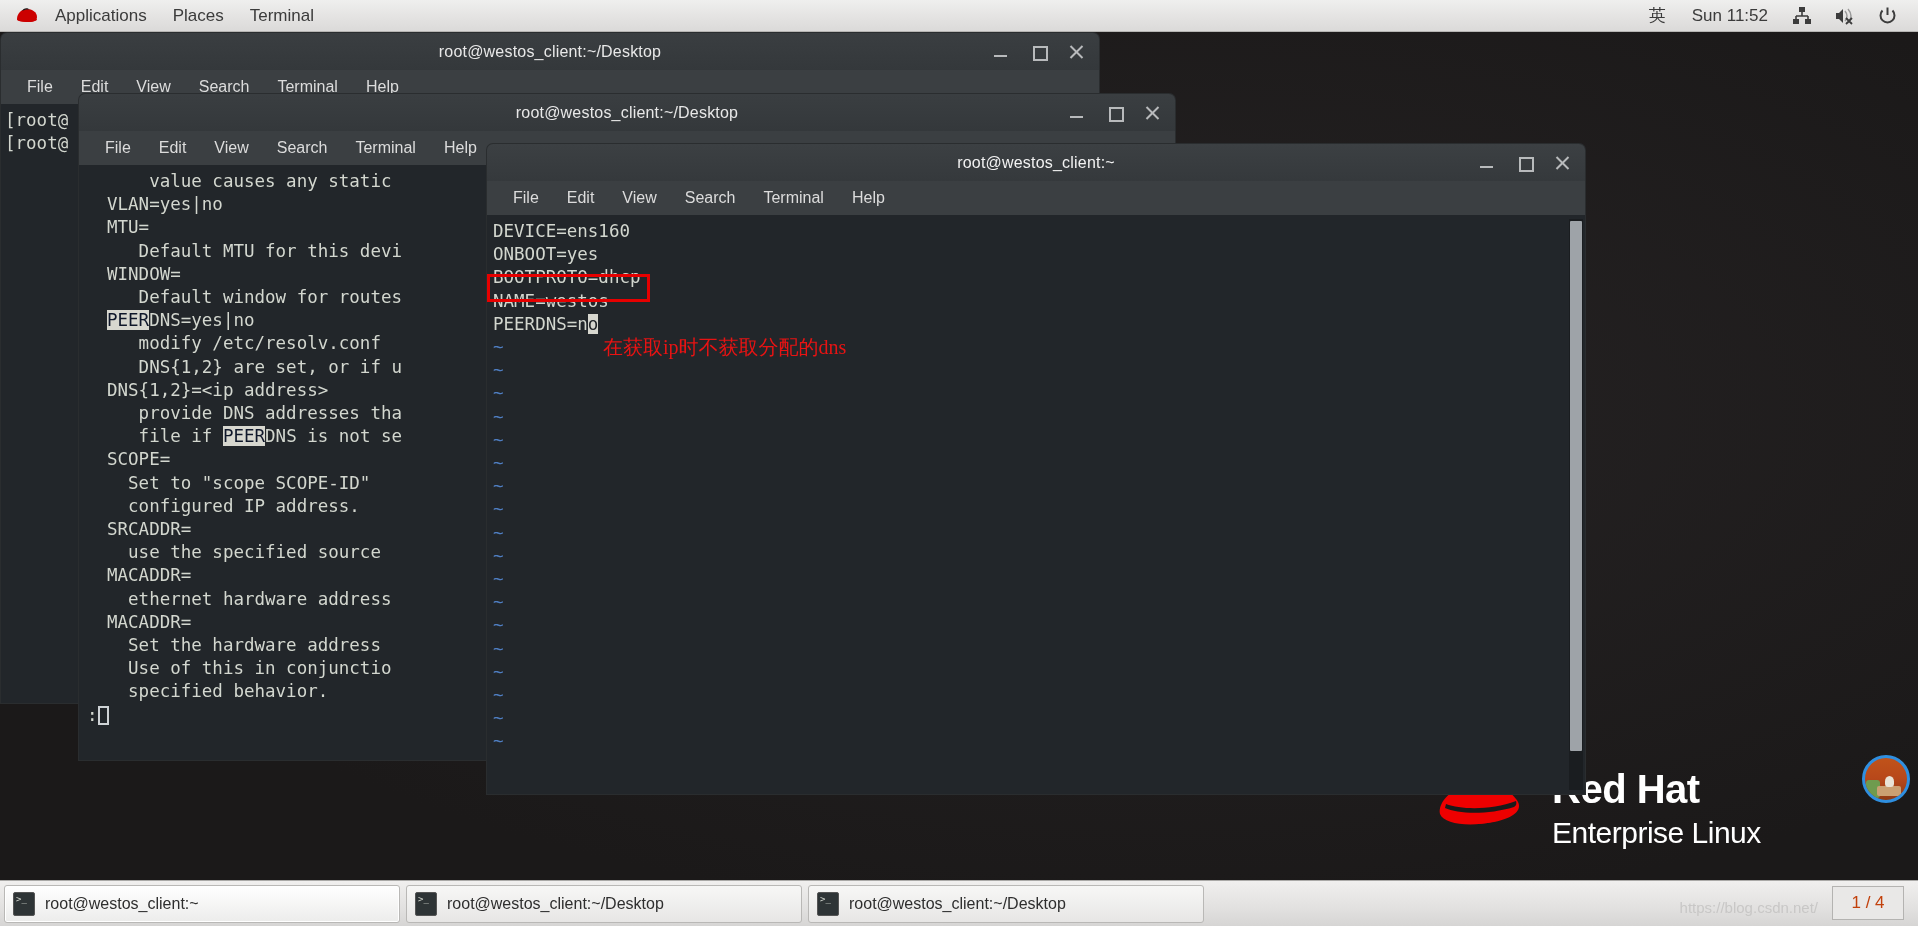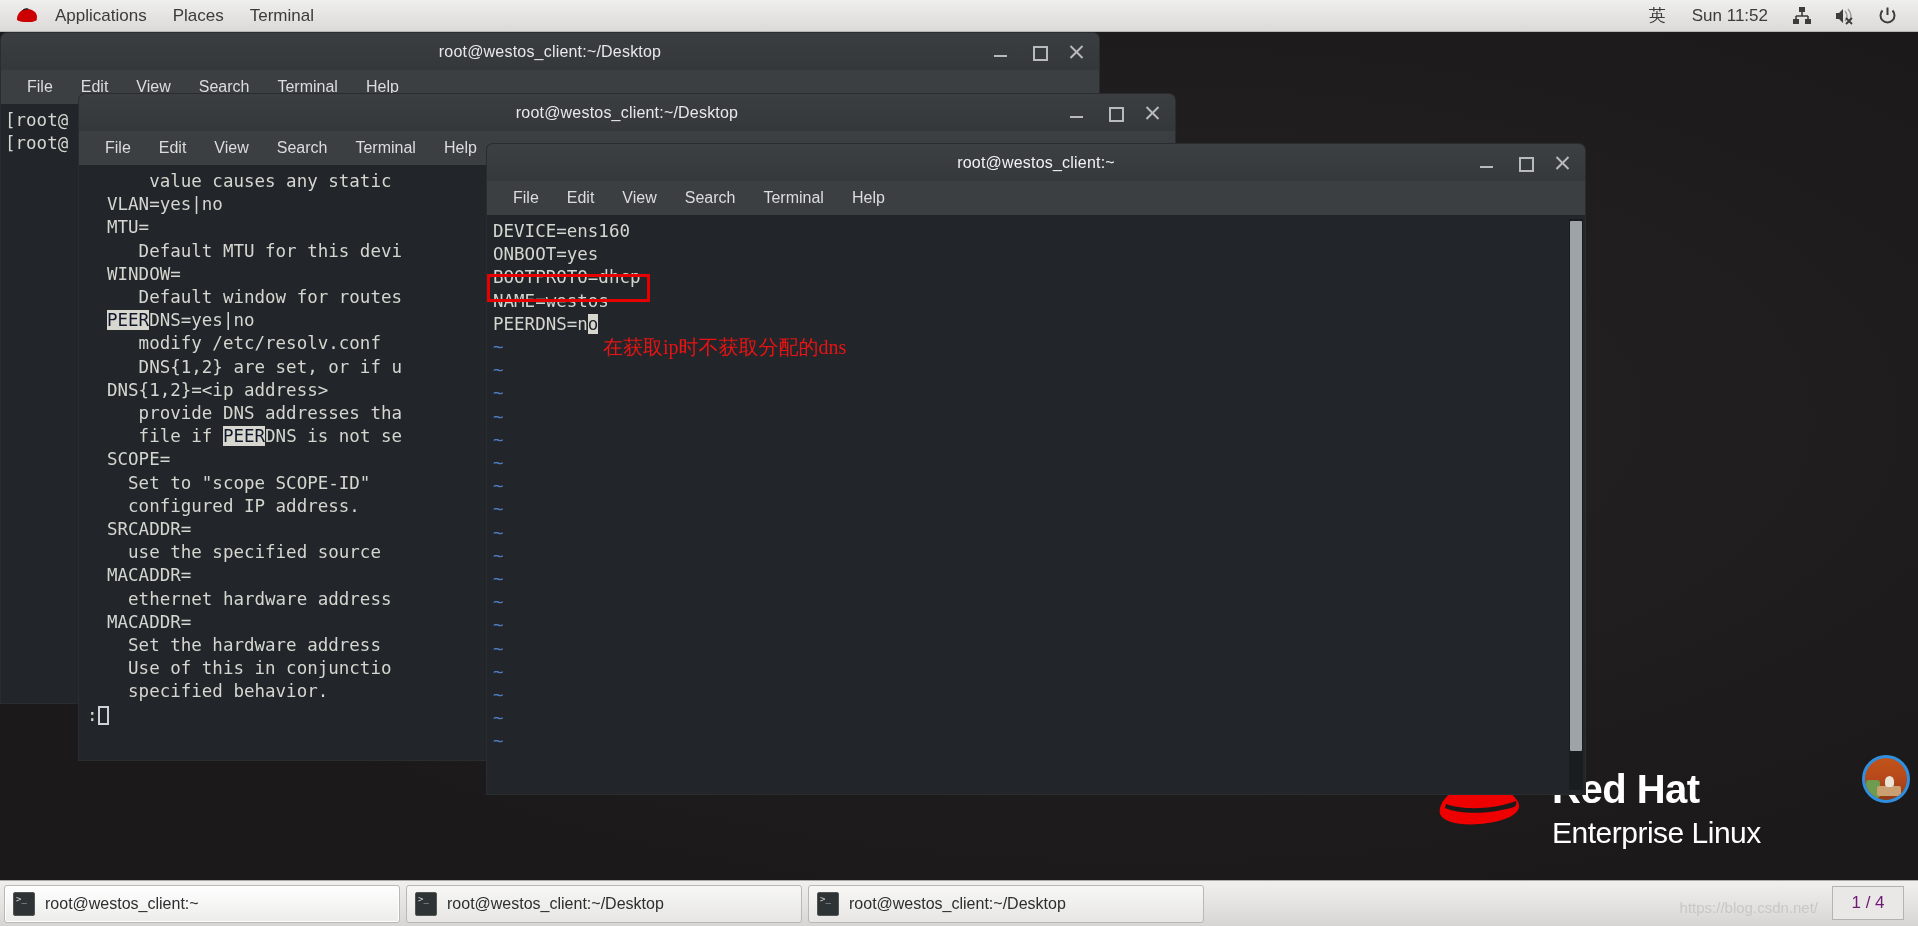--- a/index.html
+++ b/index.html
@@ -196,21 +196,21 @@
     position: absolute; right: 100px; bottom: 10px;
     font-size: 15px; color: #c8c7c6;
     font-family: "Liberation Sans", sans-serif;
     pointer-events: none; z-index: 401;
   }
   #workspace {
     position: absolute; right: 14px; bottom: 6px;
     width: 72px; height: 34px;
     border: 1px solid #b4b3b1; background: #e9e8e7;
     display: flex; align-items: center; justify-content: center;
-    font-size: 17px; color: #701a75; z-index: 402;
+    font-size: 17px; color: #c2410c; z-index: 402;
   }
 
   
   svg { display: block; }
 </style>
 </head>
 <body>
 
 <div id="desktop">
 

